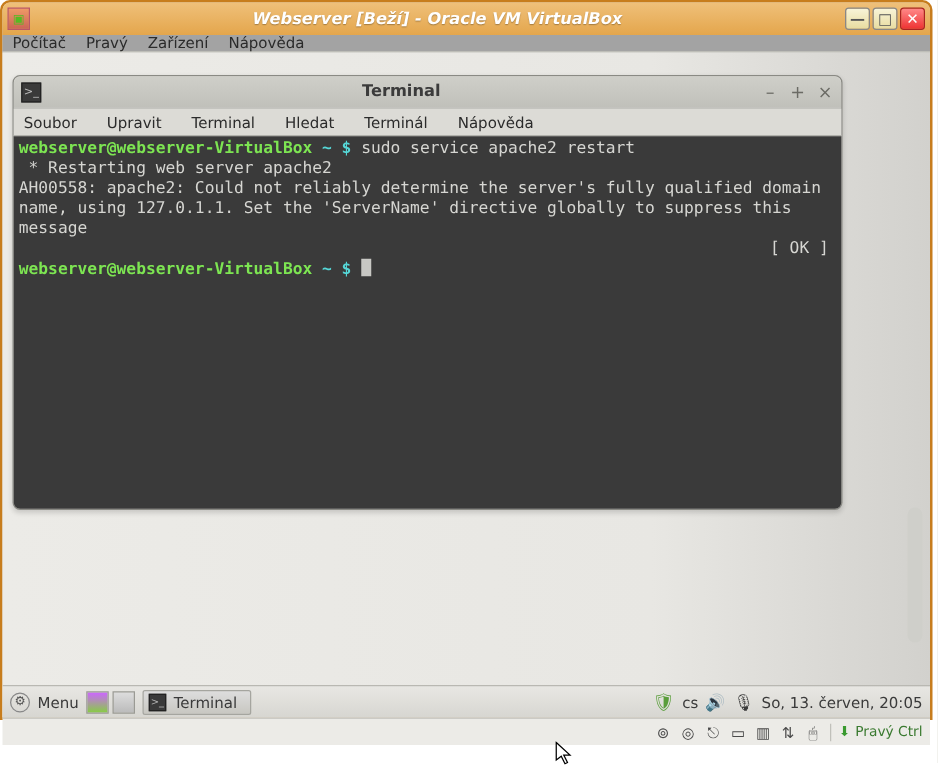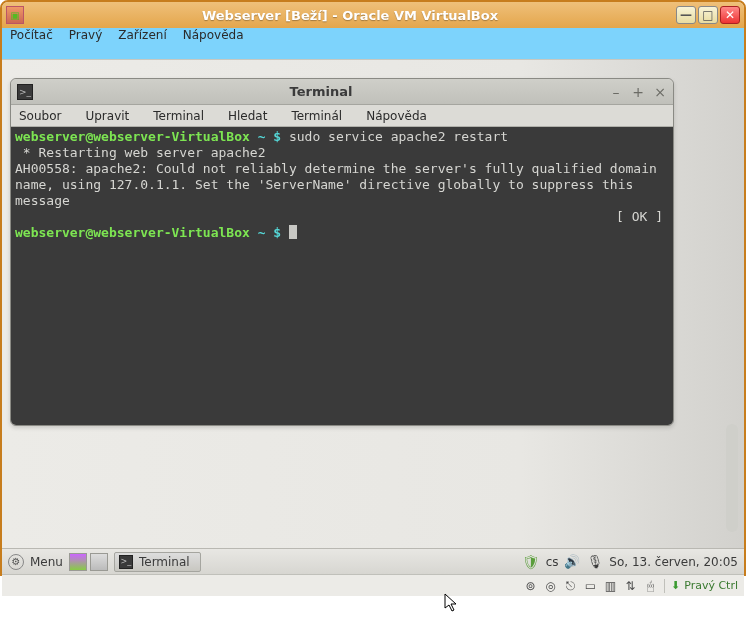--- a/index.html
+++ b/index.html
@@ -39,37 +39,38 @@
     display: flex; align-items:center; justify-content:center;
     font-size:10px; color:#5b2;
   }
   .vbox-title-text {
     flex: 1;
     text-align: center;
     font-weight: bold;
     color: #fff;
     text-shadow: 0 1px 1px rgba(0,0,0,.3);
     font-size: 13px;
+    font-style: italic;
   }
   .vbox-winbtns { display:flex; gap:2px; }
   .vbox-winbtn {
     width: 20px; height: 18px;
     border: 1px solid #888;
     border-radius: 3px;
     display:flex; align-items:center; justify-content:center;
     font-size: 12px; font-weight:bold;
   }
   .vbox-winbtn.min, .vbox-winbtn.max { background: linear-gradient(#f8f4d8,#e8dca0); color:#555; }
   .vbox-winbtn.close { background: linear-gradient(#f88,#e33); color:#fff; border-color:#a22; }
 
   .vbox-menubar {
-    height: 32px;
-    background: #7dd3fc;
+    height: 14px;
+    background: #a3a3a3;
     border-bottom: 1px solid #c8c8c0;
-    display:flex; align-items:flex-start;
+    display:flex; align-items:flex-end;
     padding: 0 8px;
     gap: 16px;
   }
   .vbox-menubar span { color:#2b2b2b; }
 
   .guest-desktop {
     flex: 1;
     background: linear-gradient(90deg, #ecebe7 0%, #e8e7e3 70%, #d2d1cd 100%);
     position: relative;
     overflow: hidden;

